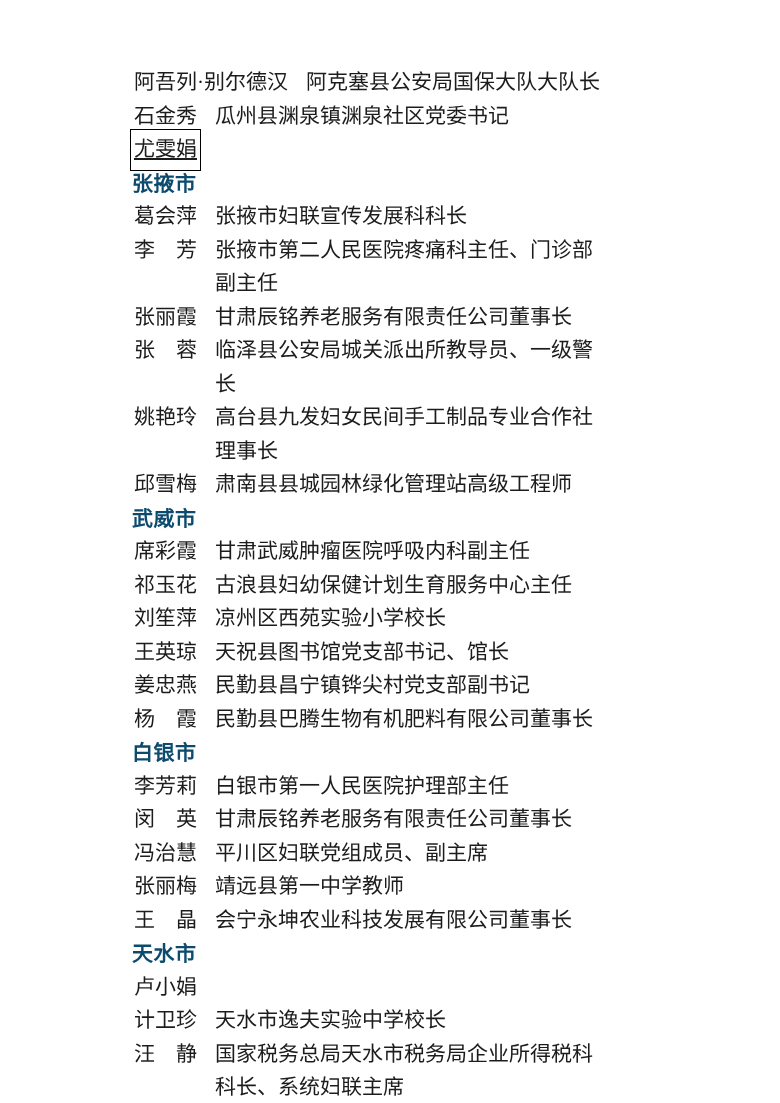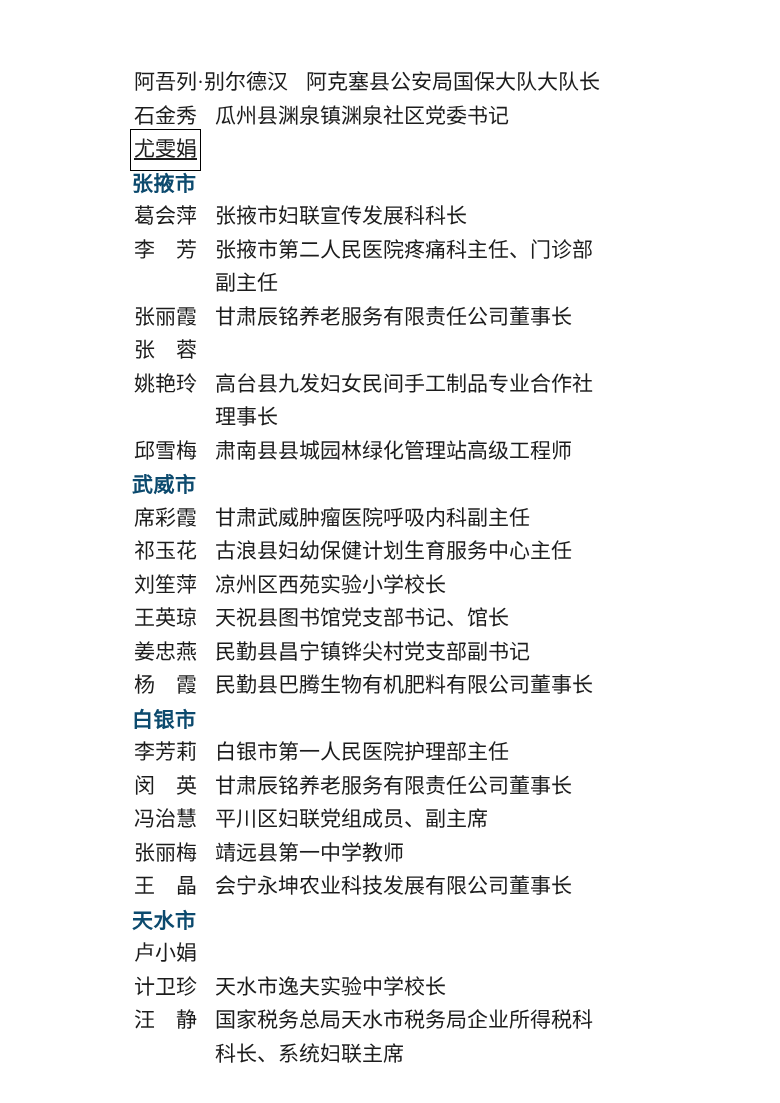--- a/index.html
+++ b/index.html
@@ -78,20 +78,21 @@
       <div class="row">
         <span class="name">李　芳</span>
         <span class="title">张掖市第二人民医院疼痛科主任、门诊部副主任</span>
       </div>
       <div class="row">
         <span class="name">张丽霞</span>
         <span class="title">甘肃辰铭养老服务有限责任公司董事长</span>
       </div>
       <div class="row">
         <span class="name">张　蓉</span>
+        <span class="title">临泽县公安局城关派出所教导员、一级警长</span>
       </div>
       <div class="row">
         <span class="name">姚艳玲</span>
         <span class="title">高台县九发妇女民间手工制品专业合作社理事长</span>
       </div>
       <div class="row">
         <span class="name">邱雪梅</span>
         <span class="title">肃南县县城园林绿化管理站高级工程师</span>
       </div>
       <div class="section-header">武威市</div>

